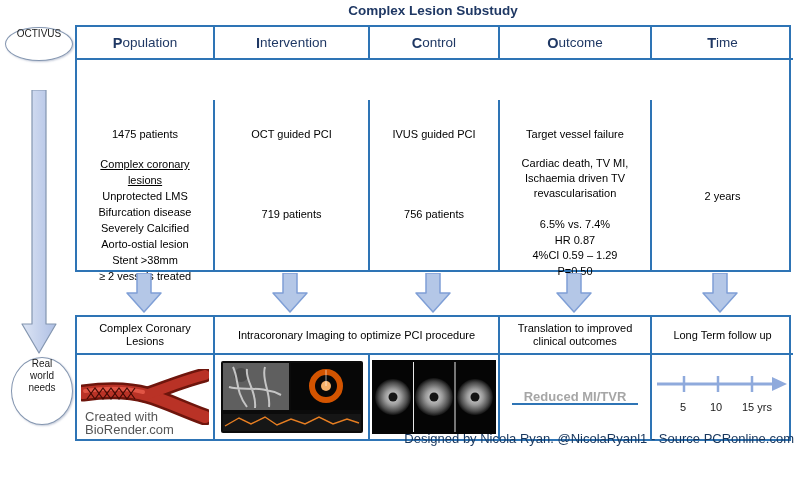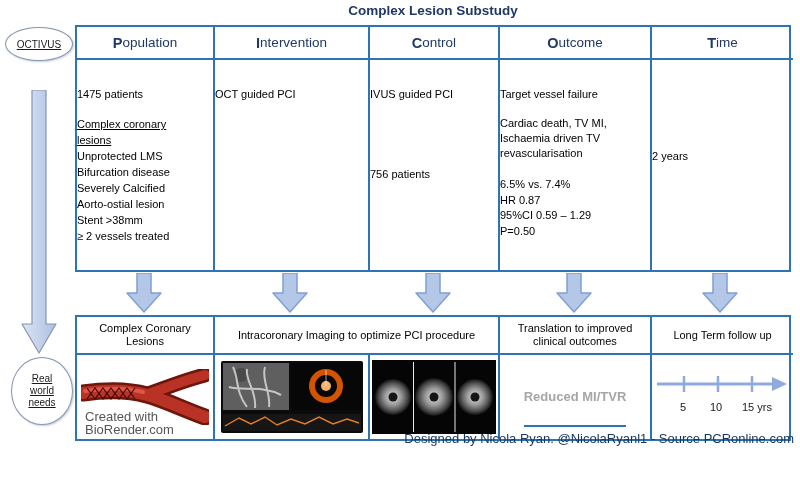--- a/index.html
+++ b/index.html
@@ -15,44 +15,43 @@
   .canvas{
     position:relative; width:800px; height:481px; background:#fff;
     font-family:"Liberation Sans", sans-serif; overflow:hidden; color:#000;
   }
   .title{
     position:absolute; left:75px; width:716px; top:3px; text-align:center;
     font-weight:bold; font-size:13.5px; color:var(--head);
   }
   .ellipse{
     position:absolute; background:#fff; border:1.2px solid #8496B0; border-radius:50%;
-    display:flex; flex-direction:column; align-items:center; justify-content:center;
+    display:flex; flex-direction:column; align-items:center; 
     font-size:10px; color:#1a1a1a; box-shadow:1px 1px 2px rgba(110,125,160,.4);
     text-align:center;
-    text-decoration:underline;
   }
   .octivus{ left:5px; top:27px; width:68px; height:34px; }
   .realworld{ left:11px; top:357px; width:62px; height:68px; line-height:12px; }
   .long-arrow{ position:absolute; left:21px; top:90px; }
   .flow-arrow{ position:absolute; top:273px; }
 
   .main-table{
     position:absolute; left:75px; top:25px; width:716px;
     display:grid; grid-template-columns:138px 155px 130px 152px 141px;
     grid-template-rows:33px 210px; border:2px solid var(--border);
   }
   .hcell{
     border-right:2px solid var(--border); border-bottom:2px solid var(--border);
     display:flex; align-items:center; justify-content:center;
     font-size:13.5px; color:var(--head);
   }
   .hinit{ font-weight:bold; font-size:14.5px; }
   .ccell{
-    border-right:2px solid var(--border); font-size:11px; 
-    padding-top:26px; line-height:16px;
+    border-right:2px solid var(--border); font-size:11px; text-align:center;
+    padding-top:26px; line-height:16px;margin-top:40px;
   }
   .noR{ border-right:none !important; }
   .pop-sub{
     display:inline-block; max-width:100px; text-decoration:underline; margin-top:14px;
   }
   .gap64{ margin-top:64px; }
   .gap14{ margin-top:14px; }
   .gap16{ margin-top:16px; }
   .composite{ display:inline-block; max-width:132px; line-height:15px; }
   .result-line{ line-height:15.5px; }
@@ -68,21 +67,21 @@
     display:flex; align-items:center; justify-content:center; text-align:center;
   }
   .row1{ border-bottom:2px solid var(--border); }
   .lbl1{ grid-column:1; grid-row:1; }
   .lbl2{ grid-column:2 / 4; grid-row:1; }
   .lbl4{ grid-column:4; grid-row:1; }
   .lbl5{ grid-column:5; grid-row:1; }
   .img1{ grid-column:1; grid-row:2; position:relative; flex-direction:column; }
   .img2{ grid-column:2; grid-row:2; }
   .img3{ grid-column:3; grid-row:2; }
-  .outc{ grid-column:4; grid-row:2; display:flex; flex-direction:column; padding:12px; }
+  .outc{ grid-column:4; grid-row:2; display:flex; flex-direction:row; padding:12px; }
   .timec{ grid-column:5; grid-row:2; position:relative; }
   .maxw120{ display:inline-block; max-width:120px; }
   .maxw140{ display:inline-block; max-width:140px; }
   .bhalf{
     flex:1; display:flex; align-items:center; justify-content:center;
     font-weight:bold; color:var(--gray); font-size:13px;
   }
   .bhalf-top{ border-bottom:2px solid var(--border); }
   .biorender{
     position:absolute; left:8px; bottom:3px; font-size:13px; color:#555; text-align:left;
@@ -150,33 +149,34 @@
       <div>Unprotected LMS</div>
       <div>Bifurcation disease</div>
       <div>Severely Calcified</div>
       <div>Aorto-ostial lesion</div>
       <div>Stent &gt;38mm</div>
       <div>≥ 2 vessels treated</div>
     </div>
 
     <div class="ccell">
       <div>OCT guided PCI</div>
+      <div class="gap64">719 patients</div>
     </div>
 
     <div class="ccell">
       <div>IVUS guided PCI</div>
       <div class="gap64">756 patients</div>
     </div>
 
     <div class="ccell">
       <div>Target vessel failure</div>
       <div class="gap14"><span class="composite">Cardiac death, TV MI, Ischaemia driven TV revascularisation</span></div>
       <div class="gap16 result-line">6.5% vs. 7.4%</div>
       <div class="result-line">HR 0.87</div>
-      <div class="result-line">95%CI 0.59 – 1.29</div>
+      <div class="result-line">4%CI 0.59 – 1.29</div>
       <div class="result-line">P=0.50</div>
     </div>
 
     <div class="ccell noR timecell">
       <div>2 years</div>
     </div>
   </div>
 
   <svg class="flow-arrow" style="left:126px" width="36" height="40" viewBox="0 0 36 40">
     <polygon points="11,0 25,0 25,20 35,20 18,39 1,20 11,20" fill="#B4C7E7" stroke="#7F9FD6" stroke-width="1.5" stroke-linejoin="round"></polygon>

